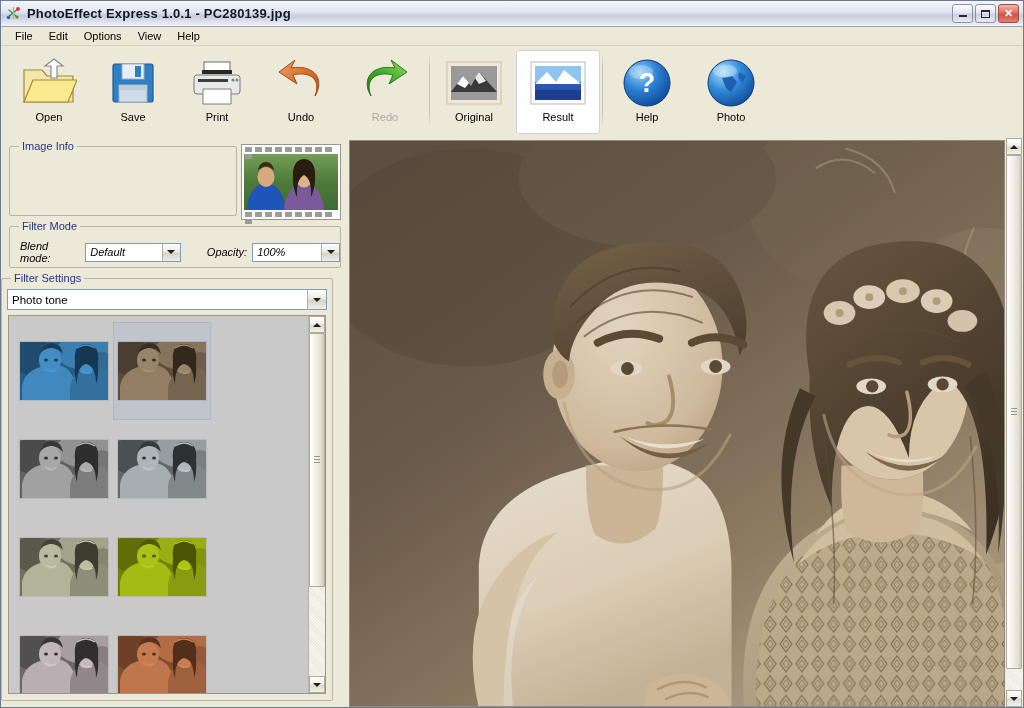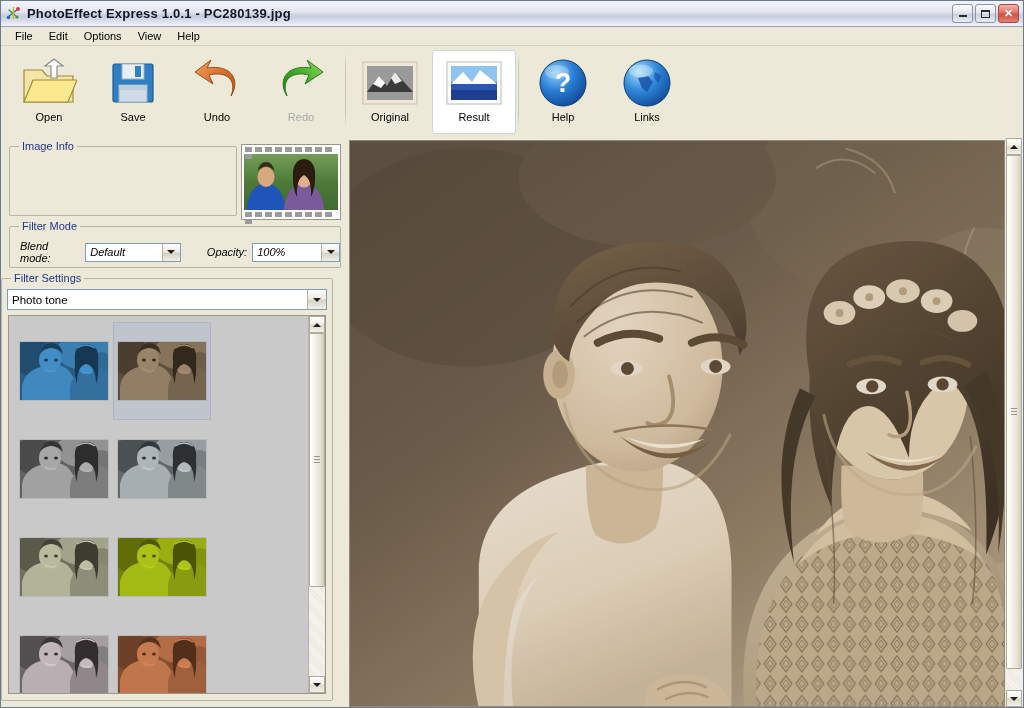--- a/index.html
+++ b/index.html
@@ -265,20 +265,34 @@
           <rect x="4" y="5" width="40" height="38" rx="2" fill="#2f7fc4" stroke="#1d5a91" stroke-width="1.2"></rect>
           <rect x="13" y="5" width="22" height="15" fill="#e8eef4" stroke="#9fb2c4"></rect>
           <rect x="26" y="7" width="6" height="11" fill="#2f7fc4"></rect>
           <rect x="10" y="26" width="28" height="17" fill="#cfdbe6" stroke="#9fb2c4"></rect>
           <rect x="10" y="26" width="28" height="5" fill="#bccdda"></rect>
         </svg>
       </span>
       <span class="tb-label">Save</span>
     </div>
 
+    <div class="tb-btn">
+      <span class="tb-ico">
+        <svg width="52" height="48" viewBox="0 0 52 48">
+          <rect x="13" y="3" width="26" height="9" fill="#ffffff" stroke="#6b6b6b"></rect>
+          <rect x="11" y="11" width="30" height="4" fill="#262626"></rect>
+          <path d="M6 16 h40 a3 3 0 0 1 3 3 v13 a3 3 0 0 1 -3 3 H6 a3 3 0 0 1 -3 -3 V19 a3 3 0 0 1 3 -3 z" fill="#e9e9e9" stroke="#7d7d7d"></path>
+          <rect x="7" y="20" width="30" height="3" fill="#3c3c3c"></rect>
+          <circle cx="42" cy="21" r="1.6" fill="#3db54a"></circle>
+          <circle cx="46" cy="21" r="1.6" fill="#888"></circle>
+          <path d="M12 30 h28 v15 H12 z" fill="#ffffff" stroke="#7d7d7d"></path>
+        </svg>
+      </span>
+      <span class="tb-label">Print</span>
+    </div>
 
     <div class="tb-btn">
       <span class="tb-ico">
         <svg width="52" height="50" viewBox="0 0 52 50">
           <defs>
               <linearGradient id="og" x1="0" y1="0" x2="1" y2="1">
             <stop offset="0" stop-color="#f0a36a"></stop>
                 <stop offset="0.5" stop-color="#d9712c"></stop>
                 <stop offset="1" stop-color="#b4561c"></stop>
           </linearGradient>
@@ -364,21 +378,21 @@
                 <stop offset="0.45" stop-color="#2f88da"></stop>
                 <stop offset="1" stop-color="#0a3e8b"></stop>
           </radialGradient>
             </defs>
           <circle cx="25" cy="25" r="23" fill="url(#bb3)" stroke="#0a3a7a"></circle>
           <path d="M16 20 L26 18 L31 24 L25 34 L20 30 Z" fill="#1b56a8" opacity="0.9"></path>
           <path d="M33 14 L40 18 L36 25 L32 19 Z" fill="#1b56a8" opacity="0.75"></path>
           <ellipse cx="19" cy="13" rx="12" ry="6.5" fill="#ffffff" opacity="0.30"></ellipse>
         </svg>
       </span>
-      <span class="tb-label">Links</span>
+      <span class="tb-label">Photo</span>
     </div>
 
   </div>
 
   <div class="body">
 
     <div class="leftpane">
 
       <div class="group" id="imageinfo">
         <span class="group-title">Image Info</span>

